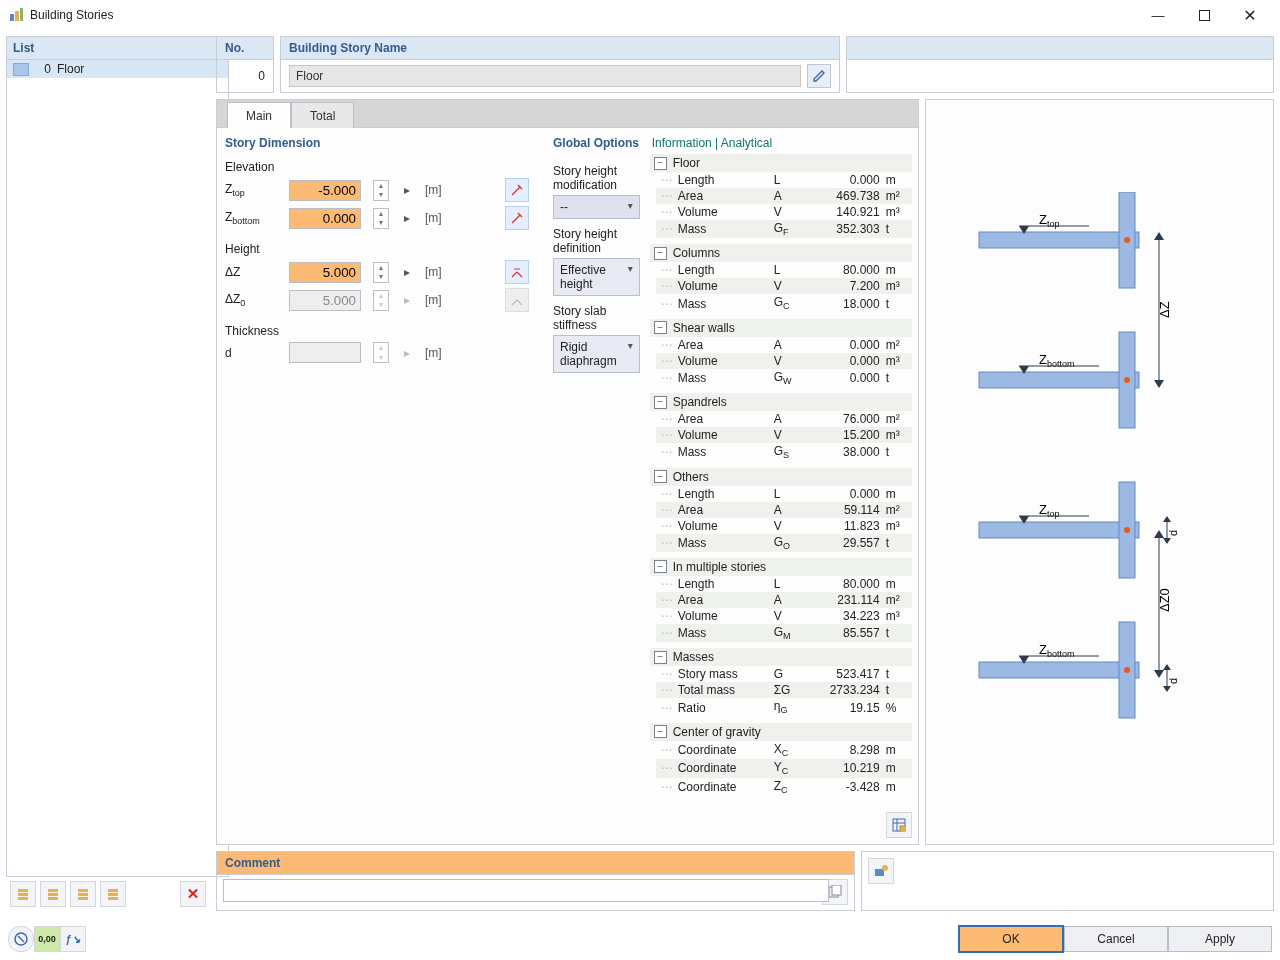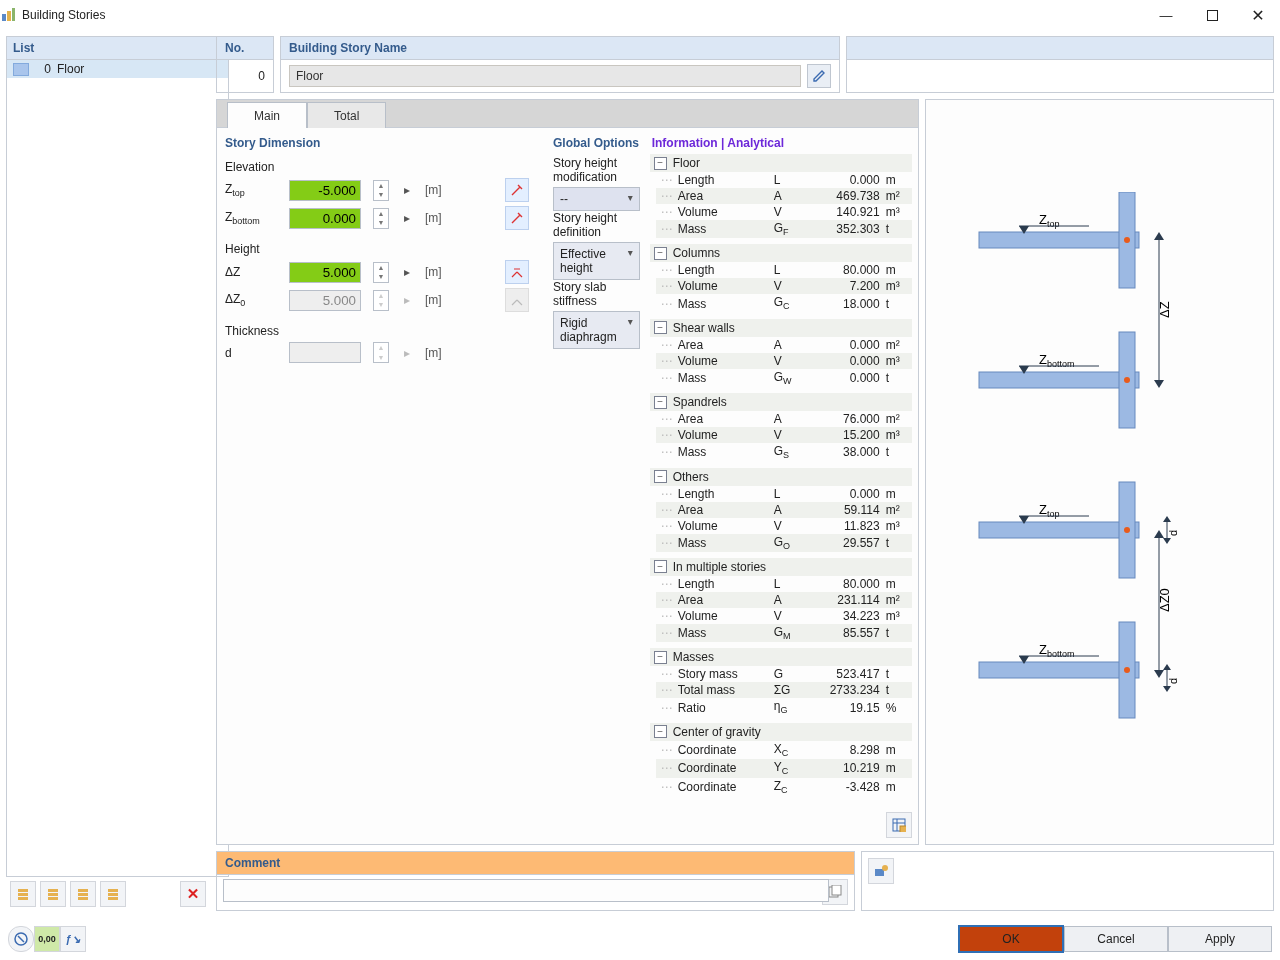--- a/index.html
+++ b/index.html
@@ -1,17 +1,17 @@
 <!DOCTYPE html>
 <html><head>
 <meta charset="utf-8">
 <style>
 html,body{margin:0;padding:0;font-family:"Segoe UI",Tahoma,sans-serif;font-size:12px;color:#222;background:#fff;}
 .window{display:flex;flex-direction:column;height:960px;width:1280px;box-sizing:border-box;}
-.titlebar{display:flex;align-items:center;height:30px;padding:0 0;justify-content:center;}
+.titlebar{display:flex;align-items:center;height:30px;padding:0 8px;justify-content:center;}
 .titlebar .icon{width:16px;height:16px;margin-right:6px;display:flex;align-items:center;justify-content:center}
 .titlebar .title{flex:1 1 auto;font-size:12px;}
 .titlebar .btns{display:flex;align-items:center;gap:18px;padding-right:8px;}
 .titlebar .wbtn{width:28px;height:22px;display:flex;align-items:center;justify-content:center;font-size:13px;color:#222}
 .body{flex:1;display:flex;flex-direction:column;padding:6px 6px 6px 6px;box-sizing:border-box;}
 .row{display:flex;gap:6px;}
 .leftpanel{width:223px;display:flex;flex-direction:column;border:1px solid #c7cdd6;box-sizing:border-box;}
 .leftpanel .hd{background:#dce7f5;color:#345b8c;font-weight:600;padding:4px 6px;border-bottom:1px solid #c7cdd6;}
 .leftpanel .list{flex:1;background:#fff;overflow:auto;}
 .leftpanel .item{display:flex;align-items:center;padding:2px 6px;background:#d7e7f5;}
@@ -22,47 +22,47 @@
 .rightfill{flex:1;}
 .no-box{width:58px;}
 .no-box .val{justify-content:flex-end;}
 .name-box{width:560px;}
 .name-box .inner{display:flex;align-items:center;gap:6px;flex:1}
 .name-input{flex:1;background:#e7e7e7;border:1px solid #c9c6c0;padding:3px 6px;color:#333}
 .iconbtn{width:22px;height:22px;display:flex;align-items:center;justify-content:center;border:1px solid #bfc6d0;background:#e9eef5}
 .midrow{flex:1;display:flex;gap:6px;margin-top:6px;}
 .midmain{flex:0 0 637px;display:flex;flex-direction:column;}
 .tabs-strip{height:28px;display:flex;align-items:flex-end;padding-left:10px;background:#d6d6d6;border:1px solid #c7cdd6;border-bottom:none;box-sizing:border-box}
-.tab{padding:6px 26px 5px;border:1px solid #b8bfc9;background:#e8e8e8;color:#333;position:relative;top:1px;border-bottom:none}
+.tab{padding:6px 18px 5px;border:1px solid #b8bfc9;background:#e8e8e8;color:#333;position:relative;top:1px;border-bottom:none}
 .tab.active{background:#fdfdfd;}
 .panels{flex:1;background:#fdfdfd;border:1px solid #c7cdd6;display:flex;padding:8px 6px 6px 8px;gap:10px;overflow:hidden}
 .colL{flex:0 0 302px;display:flex;flex-direction:row;gap:12px;}
 .colR{flex:1;display:flex;flex-direction:column;}
 .group{display:flex;flex-direction:column;}
 .group>.ghd{color:#345b8c;font-weight:600;margin-bottom:6px;}
 .subhd{color:#222;font-weight:400;margin:4px 0 2px 0;}
 .spinrow{display:flex;align-items:center;gap:12px;margin:2px 0;}
 .spinrow .lbl{width:52px;}
-.spinrow .inp{width:62px;text-align:right;padding:2px 4px;border:1px solid #b8bfc9;background:#84cc16}
+.spinrow .inp{width:62px;text-align:right;padding:2px 4px;border:1px solid #b8bfc9;background:#fdba74}
 .spinrow .inp.ro{background:#eee;color:#888}
 .spinrow .spin{width:14px;height:19px;border:1px solid #b8bfc9;display:flex;flex-direction:column;background:#fff}
 .spinrow .spin .s{flex:1;font-size:7px;display:flex;align-items:center;justify-content:center;color:#777}
 .spinrow .spin.off .s{color:#ccc}
 .spinrow .arr{width:12px;text-align:center;color:#555}
 .spinrow .unit{width:22px;color:#555}
 .spinrow .gap{width:34px}
 .pickbtn{width:22px;height:22px;background:#e3efff;border:1px solid #bcd0ee;display:flex;align-items:center;justify-content:center}
 .pickbtn.off{background:#eee;border-color:#ddd;color:#aaa}
 sub{font-size:9px}
-.globals{display:flex;flex-direction:column;}
+.globals{display:flex;flex-direction:column;gap:8px}
 .sel{border:1px solid #b8bfc9;background:#e7eaf2;padding:4px 22px 4px 6px;position:relative}
 .sel:after{content:"▾";position:absolute;right:6px;top:4px;color:#555;font-size:10px}
 .sel.emp{background:#dee2ef}
 .infotbl{flex:1;overflow:auto}
-.infotbl>.ghd{color:#6d28d9;font-weight:700;margin:0 0 4px 2px}
+.infotbl>.ghd{color:#0f766e;font-weight:400;margin:0 0 4px 2px}
 .sec{margin-bottom:6px}
 .sec .secttl{display:flex;align-items:center;background:#eff1ed;padding:2px 4px;gap:6px}
 .sec .secttl .box{width:11px;height:11px;border:1px solid #7a8090;display:flex;align-items:center;justify-content:center;font-size:10px;background:#fff;color:#555;line-height:1}
 .sec .rows{padding-left:6px}
 .irow{display:flex;align-items:center;padding:1px 0;}
 .irow.alt{background:#eff1ed}
 .irow .dot{width:22px;text-align:center;color:#bbb}
 .irow .nm{flex:0 0 96px;}
 .irow .sym{flex:0 0 36px;}
 .irow .num{flex:0 0 70px;text-align:right;padding-right:6px}
@@ -72,21 +72,21 @@
 .rightpanel .canvas{flex:1;display:flex;align-items:center;justify-content:center}
 .commentrow{display:flex;gap:6px;margin-top:6px;height:60px}
 .commentbox{flex:0 0 637px;border:1px solid #c7cdd6;display:flex;flex-direction:column}
 .commentbox .hd{background:#fdba74;color:#345b8c;font-weight:600;padding:4px 8px;border-bottom:1px solid #c7cdd6}
 .commentbox .inner{flex:1;padding:4px 6px;display:flex;align-items:flex-start;gap:6px}
 .commentbox .inner input{flex:1;border:1px solid #b8bfc9;padding:3px 6px;background:#fdfdfd}
 .smallbtn{width:24px;height:24px;border:1px solid #d3d6dc;background:#f2f4f7;display:flex;align-items:center;justify-content:center;font-size:11px}
 .toolbar-bottom{display:flex;gap:0;padding:8px 8px 7px 8px;align-items:center}
 .toolbar-bottom .spacer{flex:1}
 .btn{min-width:82px;padding:5px 10px;border:1px solid #b8bfc9;background:#eef0f3;text-align:center}
-.btn.primary{border:2px solid #2f6fb5;background:#c2410c}
+.btn.primary{border:2px solid #2f6fb5;background:#fdba74}
 .leftbtns{display:flex;gap:4px;padding:4px 4px}
 svg text{font-family:"Segoe UI",Tahoma,sans-serif}
 </style>
 </head>
 <body>
 
 <div class="window">
   <div class="titlebar">
     <span class="icon">
       <svg width="16" height="16">

